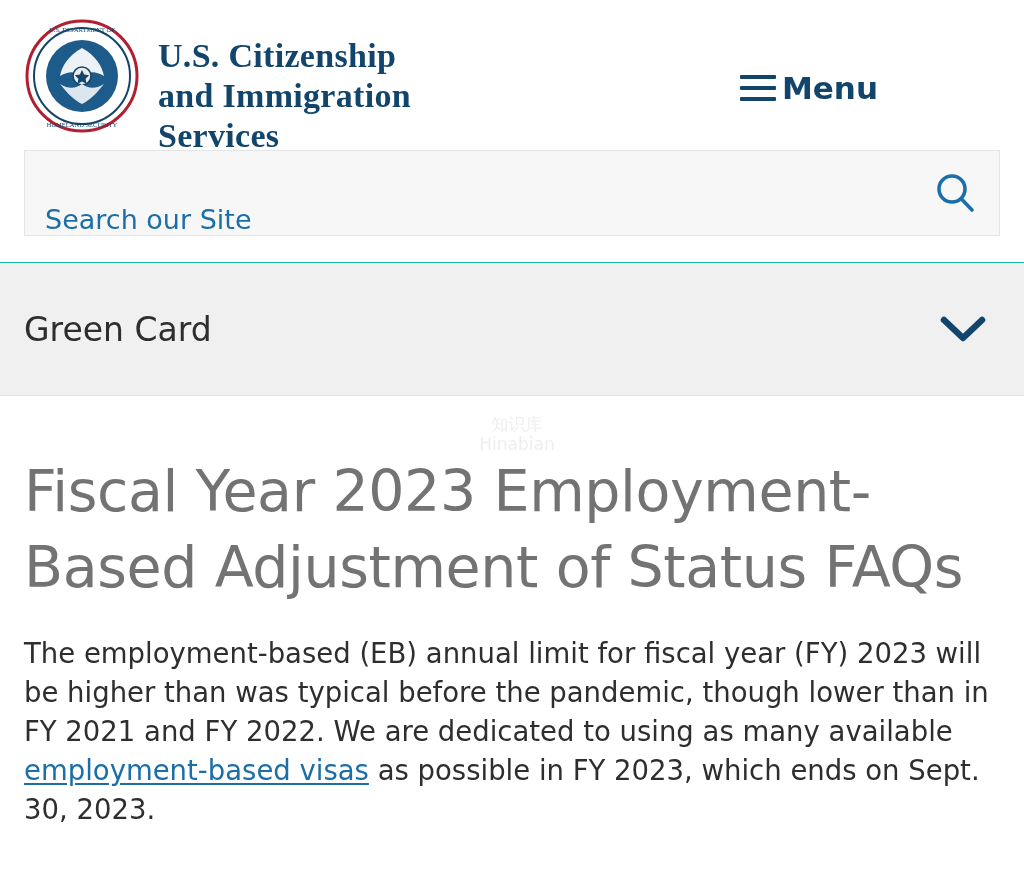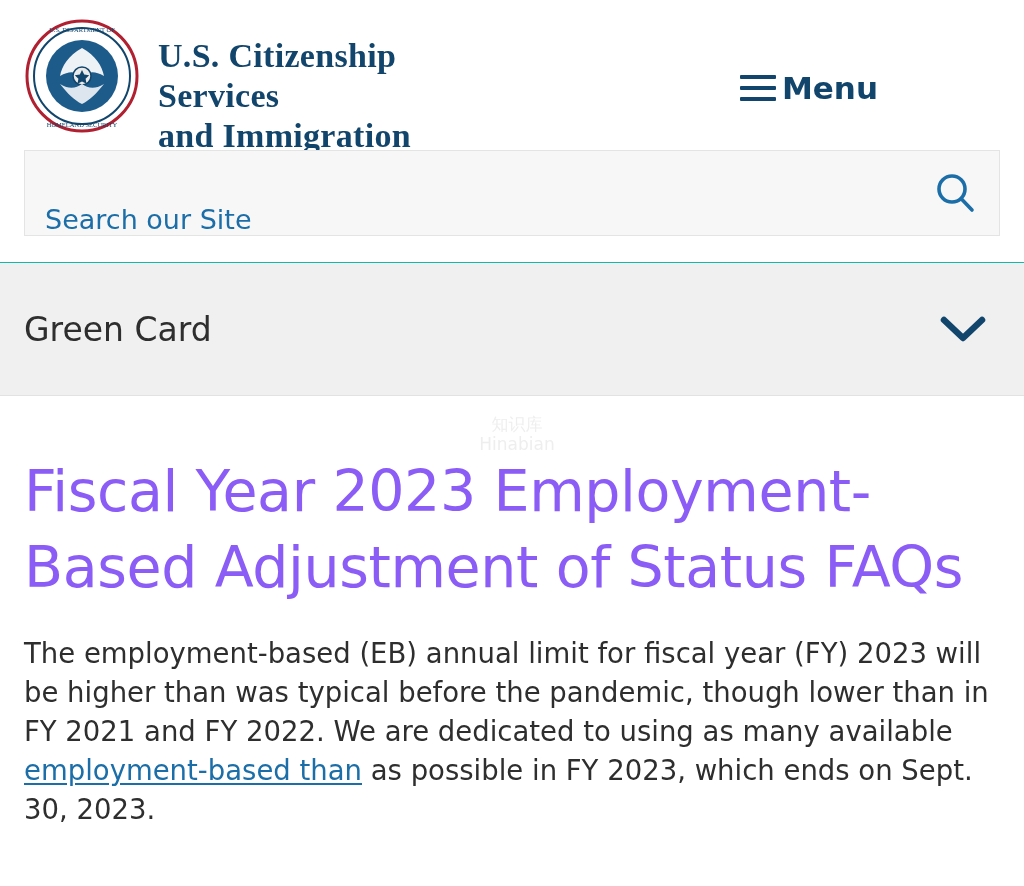--- a/index.html
+++ b/index.html
@@ -153,21 +153,21 @@
   .watermark .wm-line { display: block; }
 
   
   .content {
     padding: 58px 24px 0 24px;
     position: relative;
   }
   .page-title {
     font-size: 57px;
     line-height: 1.33;
-    color: #8b5cf6;
+    color: #737373;
     font-weight: 400;
     font-family: "DejaVu Sans", sans-serif;
     letter-spacing: -0.4px;
   }
   .intro {
     margin-top: 28px;
     font-size: 27.5px;
     line-height: 1.42;
     color: #2e2e2e;
     font-family: "DejaVu Sans", sans-serif;
@@ -193,22 +193,22 @@
           <path d="M58 30 C44 38 38 48 36 58 C46 52 52 54 58 58 C64 54 70 52 80 58 C78 48 72 38 58 30 Z" fill="#ffffff" opacity="0.92"></path>
           <circle cx="58" cy="58" r="9" fill="#eaeaea" stroke="#12456b" stroke-width="1.5"></circle>
           <path d="M58 52 l2.2 4.6 5 .7 -3.6 3.5 .9 5 -4.5-2.4 -4.5 2.4 .9-5 -3.6-3.5 5-.7z" fill="#12456b"></path>
           <path d="M36 66 C44 76 50 82 58 86 C66 82 72 76 80 66 C70 72 64 70 58 66 C52 70 46 72 36 66 Z" fill="#ffffff" opacity="0.85"></path>
           <text x="58" y="14" text-anchor="middle" font-family="Liberation Serif, serif" font-size="6.5" fill="#12456b">U.S. DEPARTMENT OF</text>
           <text x="58" y="109" text-anchor="middle" font-family="Liberation Serif, serif" font-size="6.5" fill="#12456b">HOMELAND SECURITY</text>
         </svg>
       </div>
       <div class="brand-title">
         <div>U.S. Citizenship</div>
+        <div>and Immigration</div>
         <div>Services</div>
-        <div>and Immigration</div>
       </div>
     </div>
 
     <button class="menu-btn">
       <span class="hamburger">
         <span></span>
           <span></span>
           <span></span>
       </span>
       <span class="menu-label">Menu</span>
@@ -238,15 +238,15 @@
 </div>
 
 <div class="watermark">
   <span class="wm-line">知识库</span>
   <span class="wm-line">Hinabian</span>
 </div>
 
 <main class="content">
   <h1 class="page-title">Fiscal Year 2023 Employment-Based Adjustment of Status FAQs</h1>
   <p class="intro">
-    <span>The employment-based (EB) annual limit for fiscal year (FY) 2023 will be higher than was typical before the pandemic, though lower than in FY 2021 and FY 2022. We are dedicated to using as many available </span><a href="#">employment-based than</a><span> as possible in FY 2023, which ends on Sept. 30, 2023.</span>
+    <span>The employment-based (EB) annual limit for fiscal year (FY) 2023 will be higher than was typical before the pandemic, though lower than in FY 2021 and FY 2022. We are dedicated to using as many available </span><a href="#">employment-based visas</a><span> as possible in FY 2023, which ends on Sept. 30, 2023.</span>
   </p>
 </main>
 
 </body></html>

